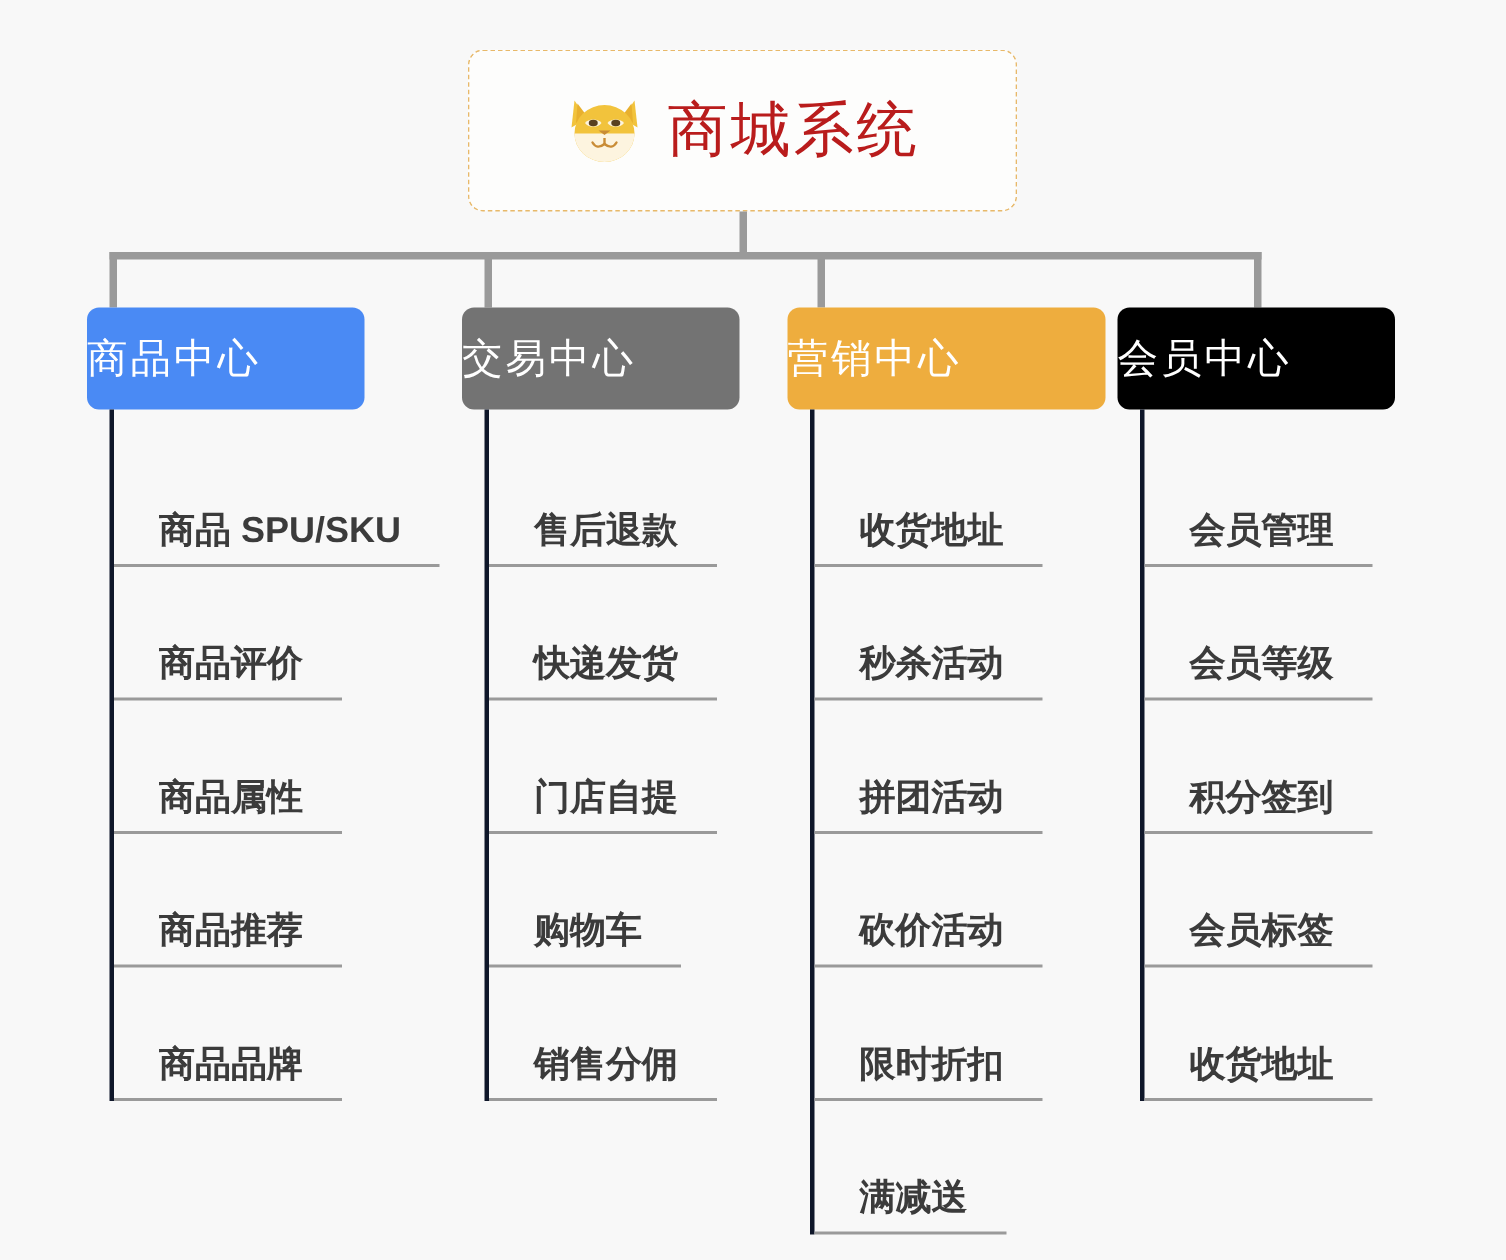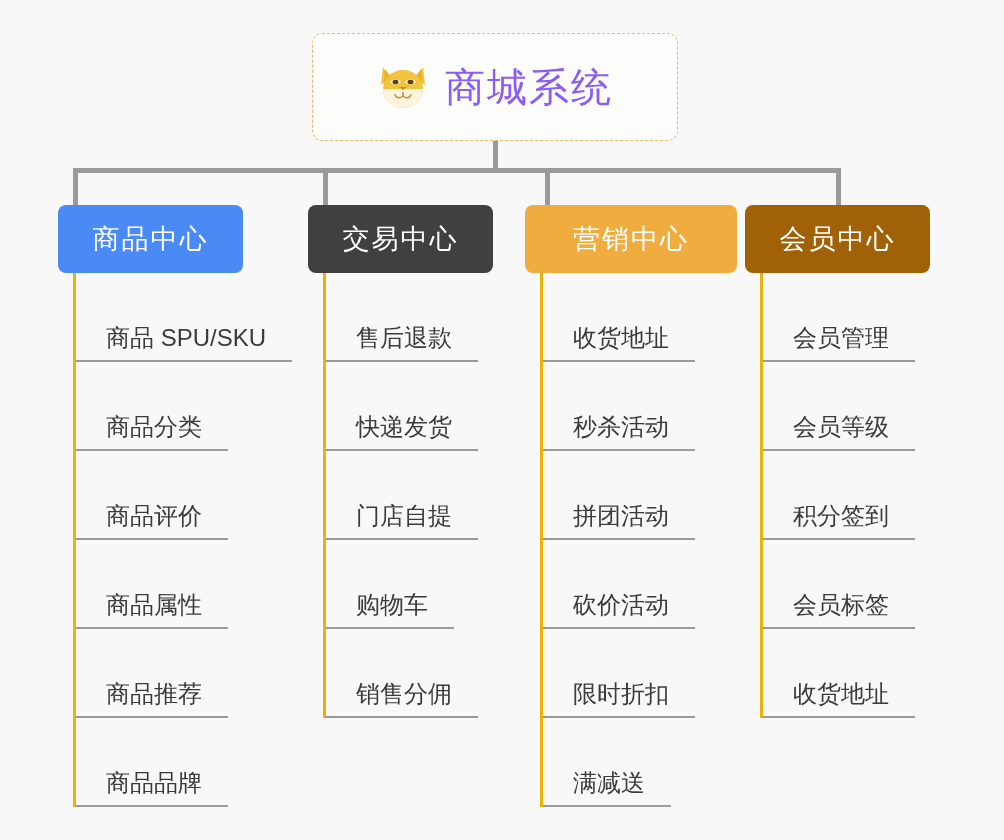--- a/index.html
+++ b/index.html
@@ -32,21 +32,21 @@
     background: #fdfdfc;
     border: 1px dashed #e8b96a;
     border-radius: 10px;
     display: flex;
     align-items: center;
     justify-content: center;
     gap: 16px;
   }
   .root-title {
     font-size: 40px;
-    color: #8b5cf6;
+    color: #b91c1c;
     letter-spacing: 2px;
     line-height: 1;
     white-space: nowrap;
   }
 
   
   .dog-icon {
     width: 52px;
     height: 48px;
     flex: 0 0 auto;
@@ -88,41 +88,42 @@
   .col-1 { left: 58px;  }
   .col-2 { left: 308px; }
   .col-3 { left: 525px; }
   .col-4 { left: 745px; }
 
   .cat-box {
     height: 68px;
     border-radius: 8px;
     display: flex;
     align-items: center;
-    justify-content: center;
+    justify-content: flex-start;
     box-sizing: border-box;
   }
   .cat-label {
     font-size: 27px;
     color: #ffffff;
     letter-spacing: 2px;
     line-height: 1;
     white-space: nowrap;
   }
   .c-product  { background: #4a8af4; width: 185px; }
-  .c-trade    { background: #404040; width: 185px; }
+  .c-trade    { background: #737373; width: 185px; }
   .c-market   { background: #eead3e; width: 212px; }
-  .c-member   { background: #a16207; width: 185px; }
+  .c-member   { background: #000000; width: 185px; }
 
   
   .leaf-tree {
     position: relative;
     margin-left: 15px;      
-    border-left: 3px solid #eab308;
-    padding-top: 0;
+    border-left: 3px solid #0f172a;
+    padding-top: 16px;
+    font-weight: bold;
   }
   .leaf {
     position: relative;
     height: 89px;
     display: flex;
     align-items: flex-end;
     padding-left: 30px;
     box-sizing: border-box;
   }
   .leaf-label {
@@ -171,23 +172,20 @@
 
   <div class="column col-1">
     <div class="cat-box c-product">
       <span class="cat-label">商品中心</span>
     </div>
     <div class="leaf-tree">
       <div class="leaf">
           <span class="leaf-label">商品 SPU/SKU</span>
         </div>
       <div class="leaf">
-          <span class="leaf-label">商品分类</span>
-        </div>
-      <div class="leaf">
           <span class="leaf-label">商品评价</span>
         </div>
       <div class="leaf">
           <span class="leaf-label">商品属性</span>
         </div>
       <div class="leaf">
           <span class="leaf-label">商品推荐</span>
         </div>
       <div class="leaf">
           <span class="leaf-label">商品品牌</span>

